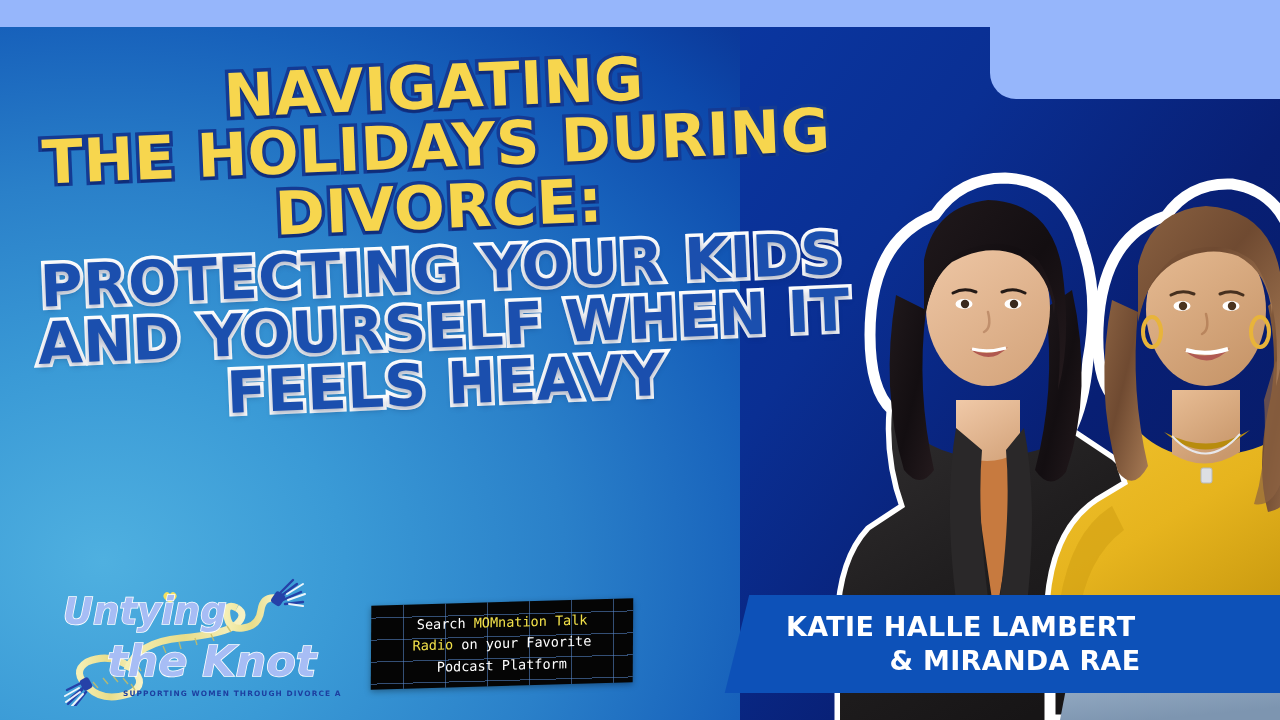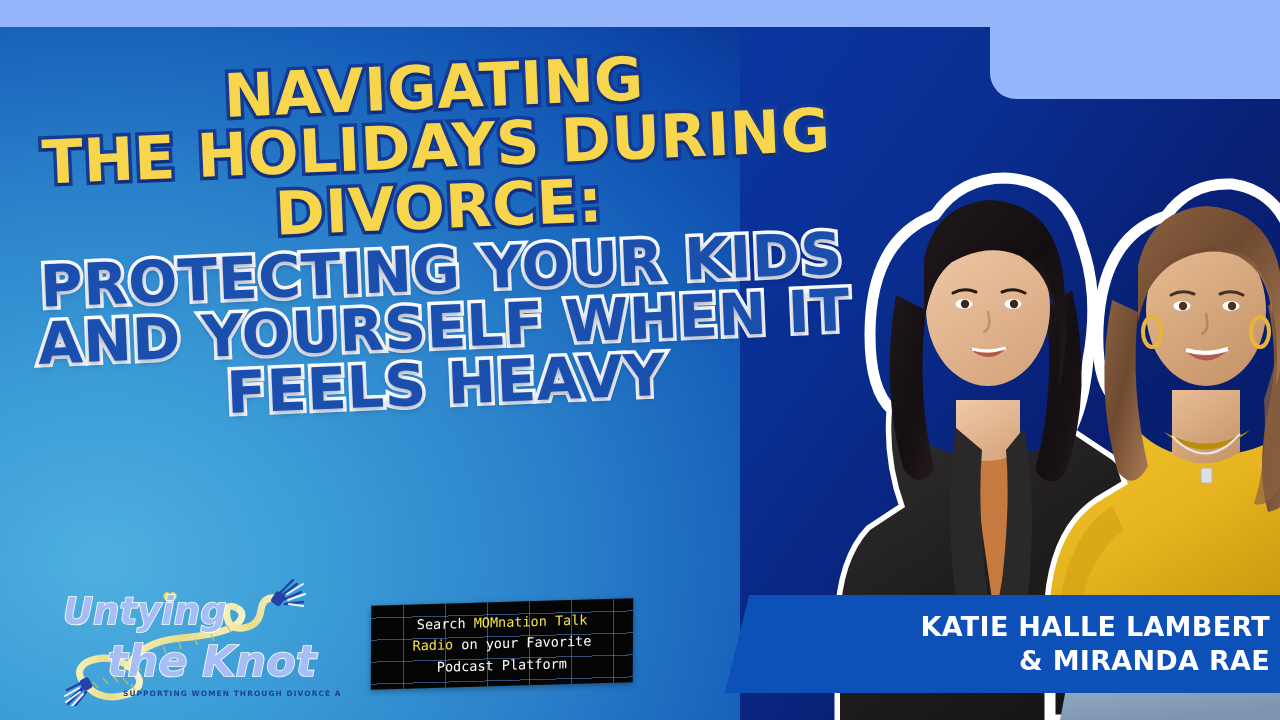--- a/index.html
+++ b/index.html
@@ -122,22 +122,22 @@
     z-index:9;
     display:flex; flex-direction:column; justify-content:center;
     padding-right:20px;
     color:#ffffff;
     font-family:"DejaVu Sans", sans-serif;
     font-weight:900;
     font-size:27px;
     line-height:1.26;
     letter-spacing:0.3px;
   }
-  .nm1 { text-align:right; padding-left:26px; }
-  .nm2 { text-align:right; }
+  .nm1 { text-align:left; padding-left:26px; }
+  .nm2 { text-align:center; }
 </style>
 </head>
 <body>
 
 <div id="thumb">
 
   <div class="navy-block"></div>
   <div class="periwinkle-notch2"></div>
 
   <div class="top-strip"></div>

